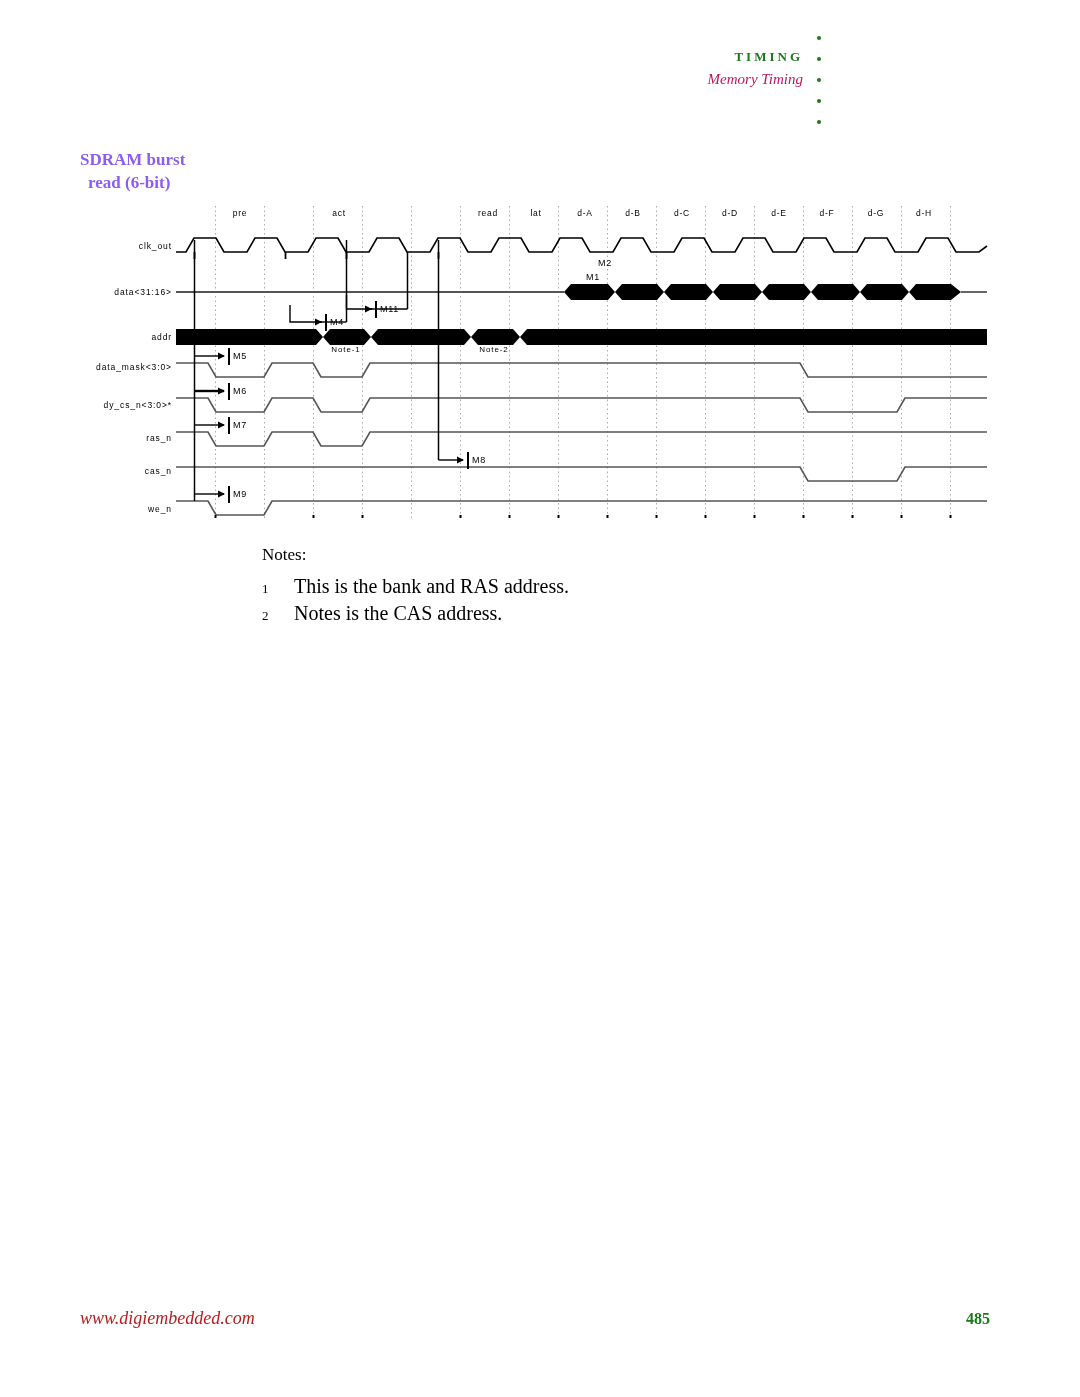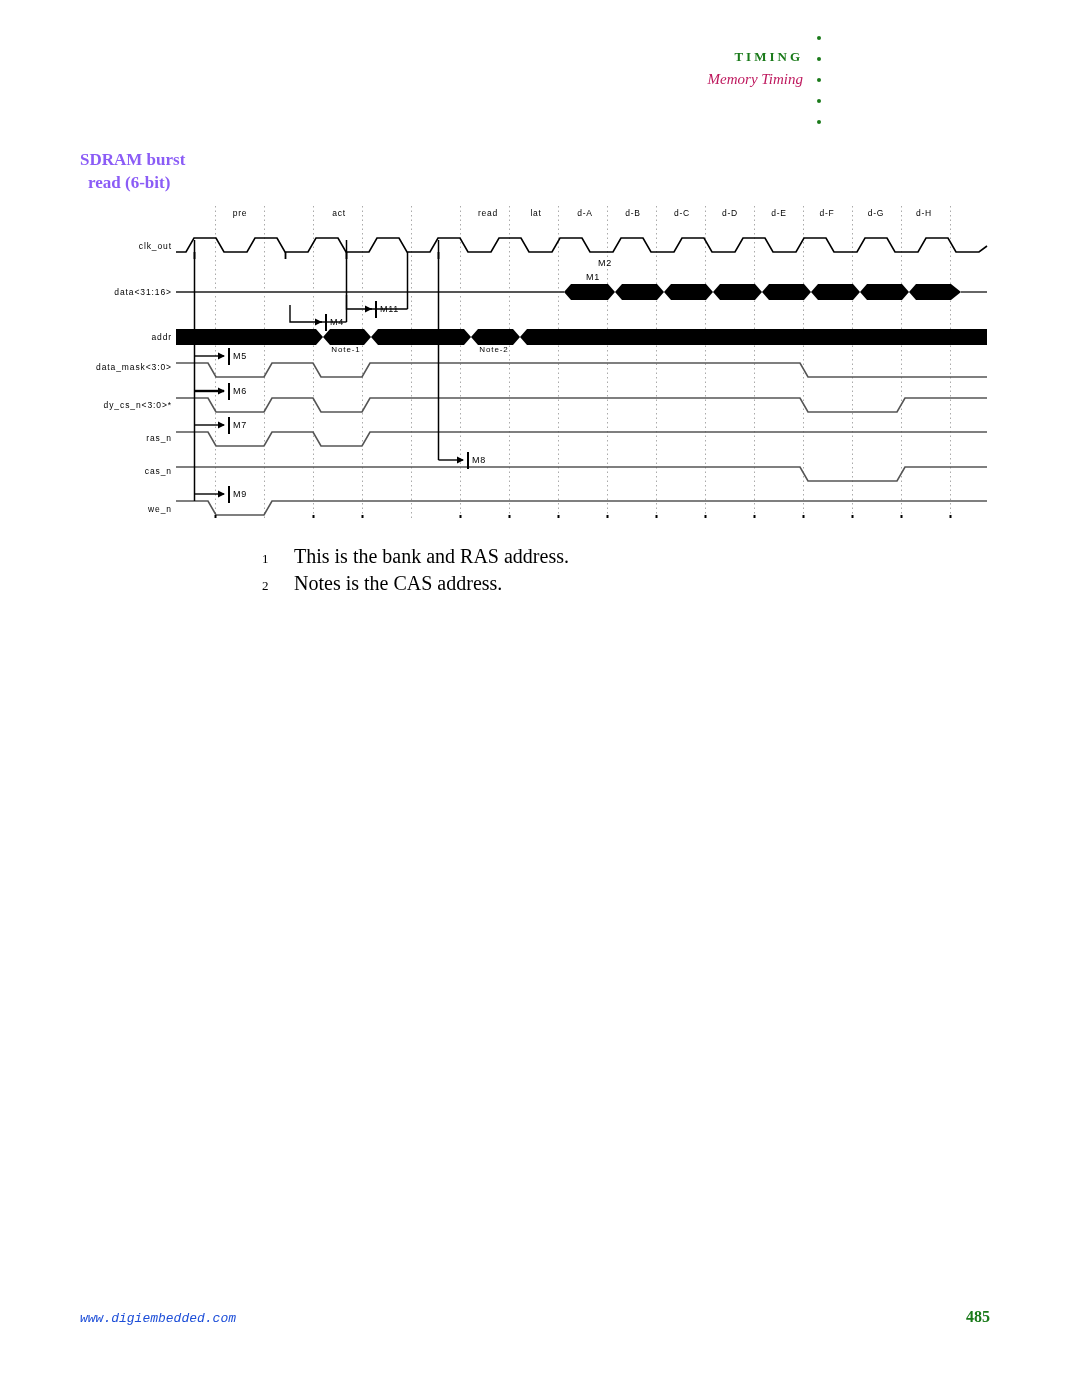--- a/index.html
+++ b/index.html
@@ -119,24 +119,24 @@
   #page-footer {
     position: absolute;
     left: 80px;
     top: 1308px;
     width: 910px;
     display: flex;
     justify-content: space-between;
     align-items: baseline;
   }
   #footer-url {
-    font-family: Liberation Mono, monospace;
+    font-family: Liberation Serif, serif;
     font-style: italic;
-    font-size: 13px;
-    color: #1d4ed8;
+    font-size: 18px;
+    color: #b91c1c;
   }
   #footer-page-number {
     font-family: "Liberation Serif", serif;
     font-weight: bold;
     font-size: 16px;
     color: #1a7a1a;
   }
 
   
   .sig-label {
@@ -396,20 +396,21 @@
   <g stroke="#000000" stroke-width="1.8">
     <line x1="194.5" y1="252" x2="194.5" y2="259"></line>
     <line x1="285.5" y1="252" x2="285.5" y2="259"></line>
     <line x1="346.5" y1="252" x2="346.5" y2="259"></line>
     <line x1="438.5" y1="252" x2="438.5" y2="259"></line>
   </g>
 </svg>
 </div>
 
 <div id="notes-block">
+  <div id="notes-heading">Notes:</div>
   <div class="note-row">
     <span class="note-num">1</span>
     <span class="note-text">This is the bank and RAS address.</span>
   </div>
   <div class="note-row">
     <span class="note-num">2</span>
     <span class="note-text">Notes is the CAS address.</span>
   </div>
 </div>
 

